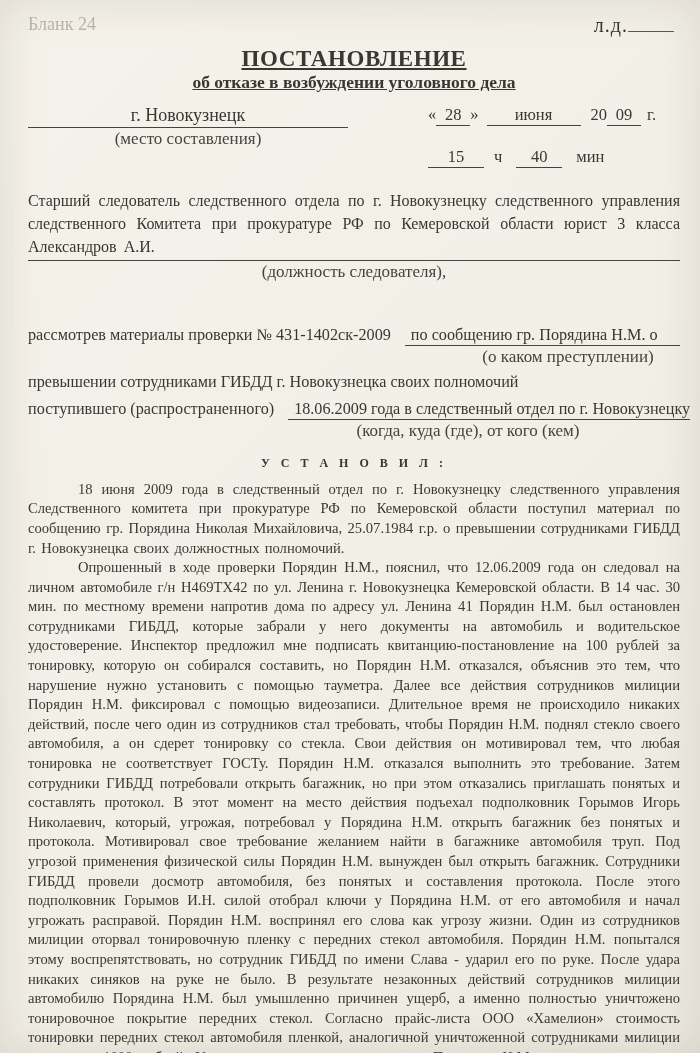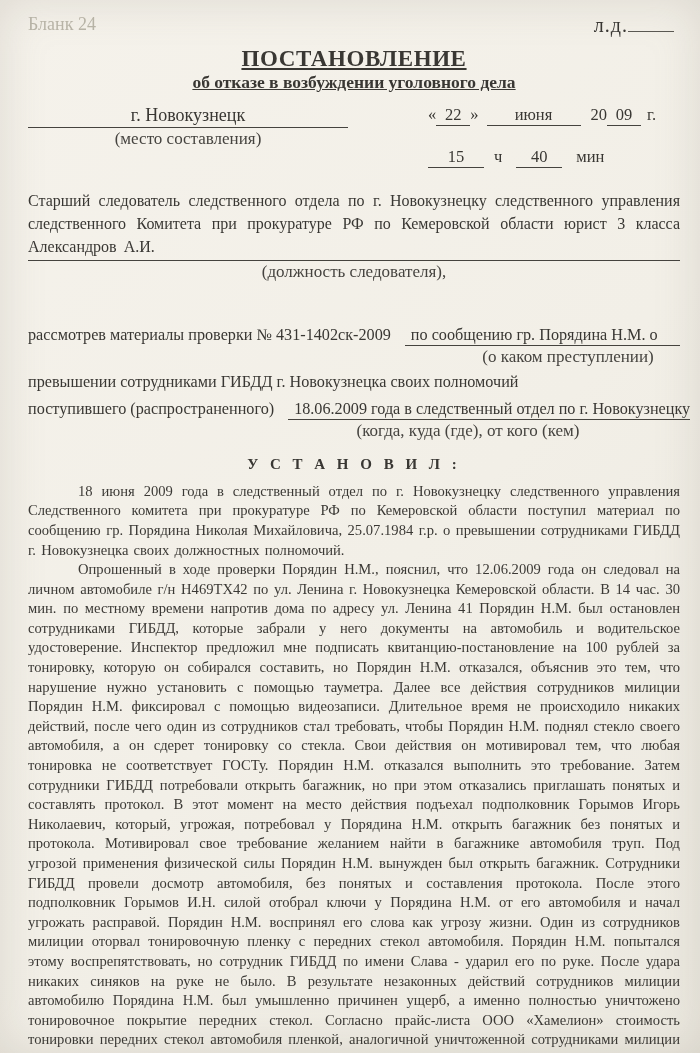--- a/index.html
+++ b/index.html
@@ -33,21 +33,21 @@
   .inv{margin-top:16px;}
   .inv-text{margin:0;font-size:16px;line-height:23px;text-align:justify;word-spacing:3px;border-bottom:1.3px solid #45433e;padding-bottom:2px;}
   .case{font-size:16.2px;margin-top:44px;}
   .row-flex{display:flex;align-items:baseline;margin-top:8px;}
   .row-flex .lbl{white-space:nowrap;}
   .row-flex .uv{flex:1;border-bottom:1.3px solid #45433e;margin-left:14px;padding-left:6px;white-space:nowrap;}
   .cap-a{margin-left:420px;width:240px;}
   .cap-c{margin-left:300px;width:280px;}
   .plain-row{margin-top:6px;}
   .dept-row{margin-top:8px;border-bottom:1.3px solid #45433e;padding-bottom:3px;margin-right:-6px;}
-  .ustanovil{text-align:center;font-weight:bold;font-size:15px;letter-spacing:4px;margin-top:14px;margin-bottom:9px;}
+  .ustanovil{text-align:center;font-weight:bold;font-size:12px;letter-spacing:4px;margin-top:14px;margin-bottom:9px;}
   .body p{margin:0;font-size:14.6px;line-height:19.6px;text-align:justify;text-indent:50px;word-spacing:1.5px;color:#3b3935;}
 </style>
 </head>
 <body>
 
 <div class="page">
 
   <div class="hdr">
     <span class="blank-label">Бланк 24</span>
     <span class="ld"><span>л.д.</span><span class="ld-blank"></span></span>
@@ -59,21 +59,21 @@
   </div>
 
   <div class="pd">
     <div class="pd-left">
       <span class="fill-line">г. Новокузнецк</span>
       <div class="cap">(место составления)</div>
     </div>
     <div class="pd-right">
       <div class="dr">
         <span>«</span>
-        <span class="u w34">22</span>
+        <span class="u w34">28</span>
         <span>»</span>
         <span class="u w92 ml8">июня</span>
         <span class="ml10">20</span>
         <span class="u w30">09</span>
         <span class="ml6">г.</span>
       </div>
       <div class="dr dr2">
         <span class="u w52">15</span>
         <span class="ml10">ч</span>
         <span class="u w44 ml14">40</span>

